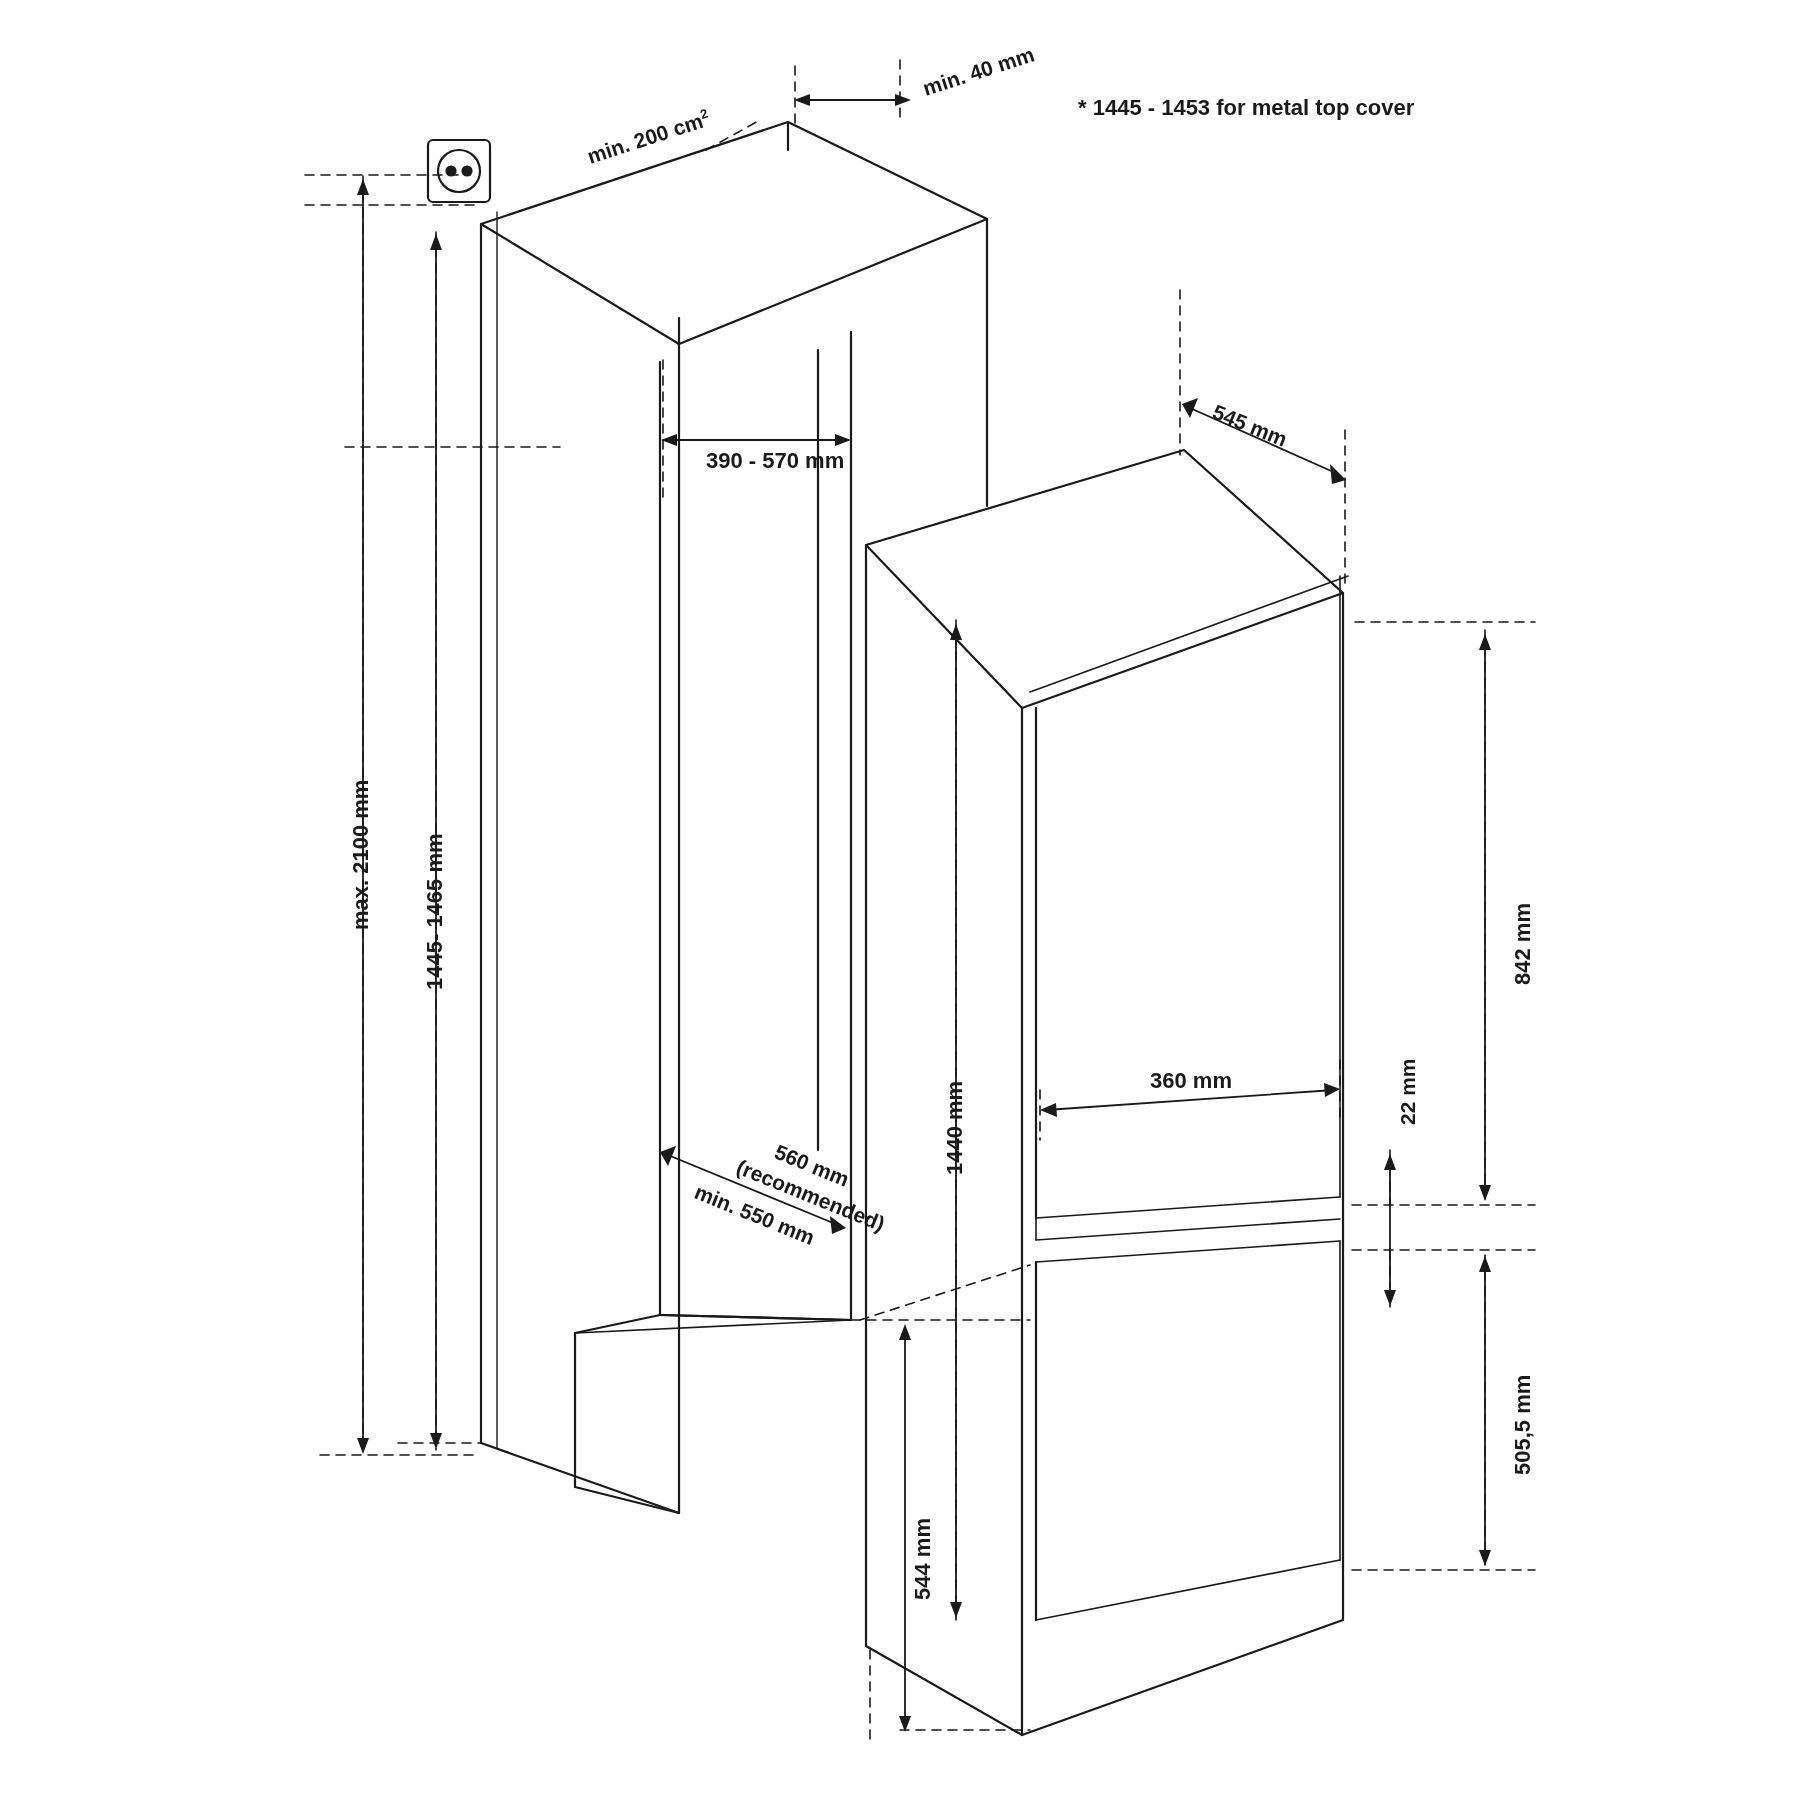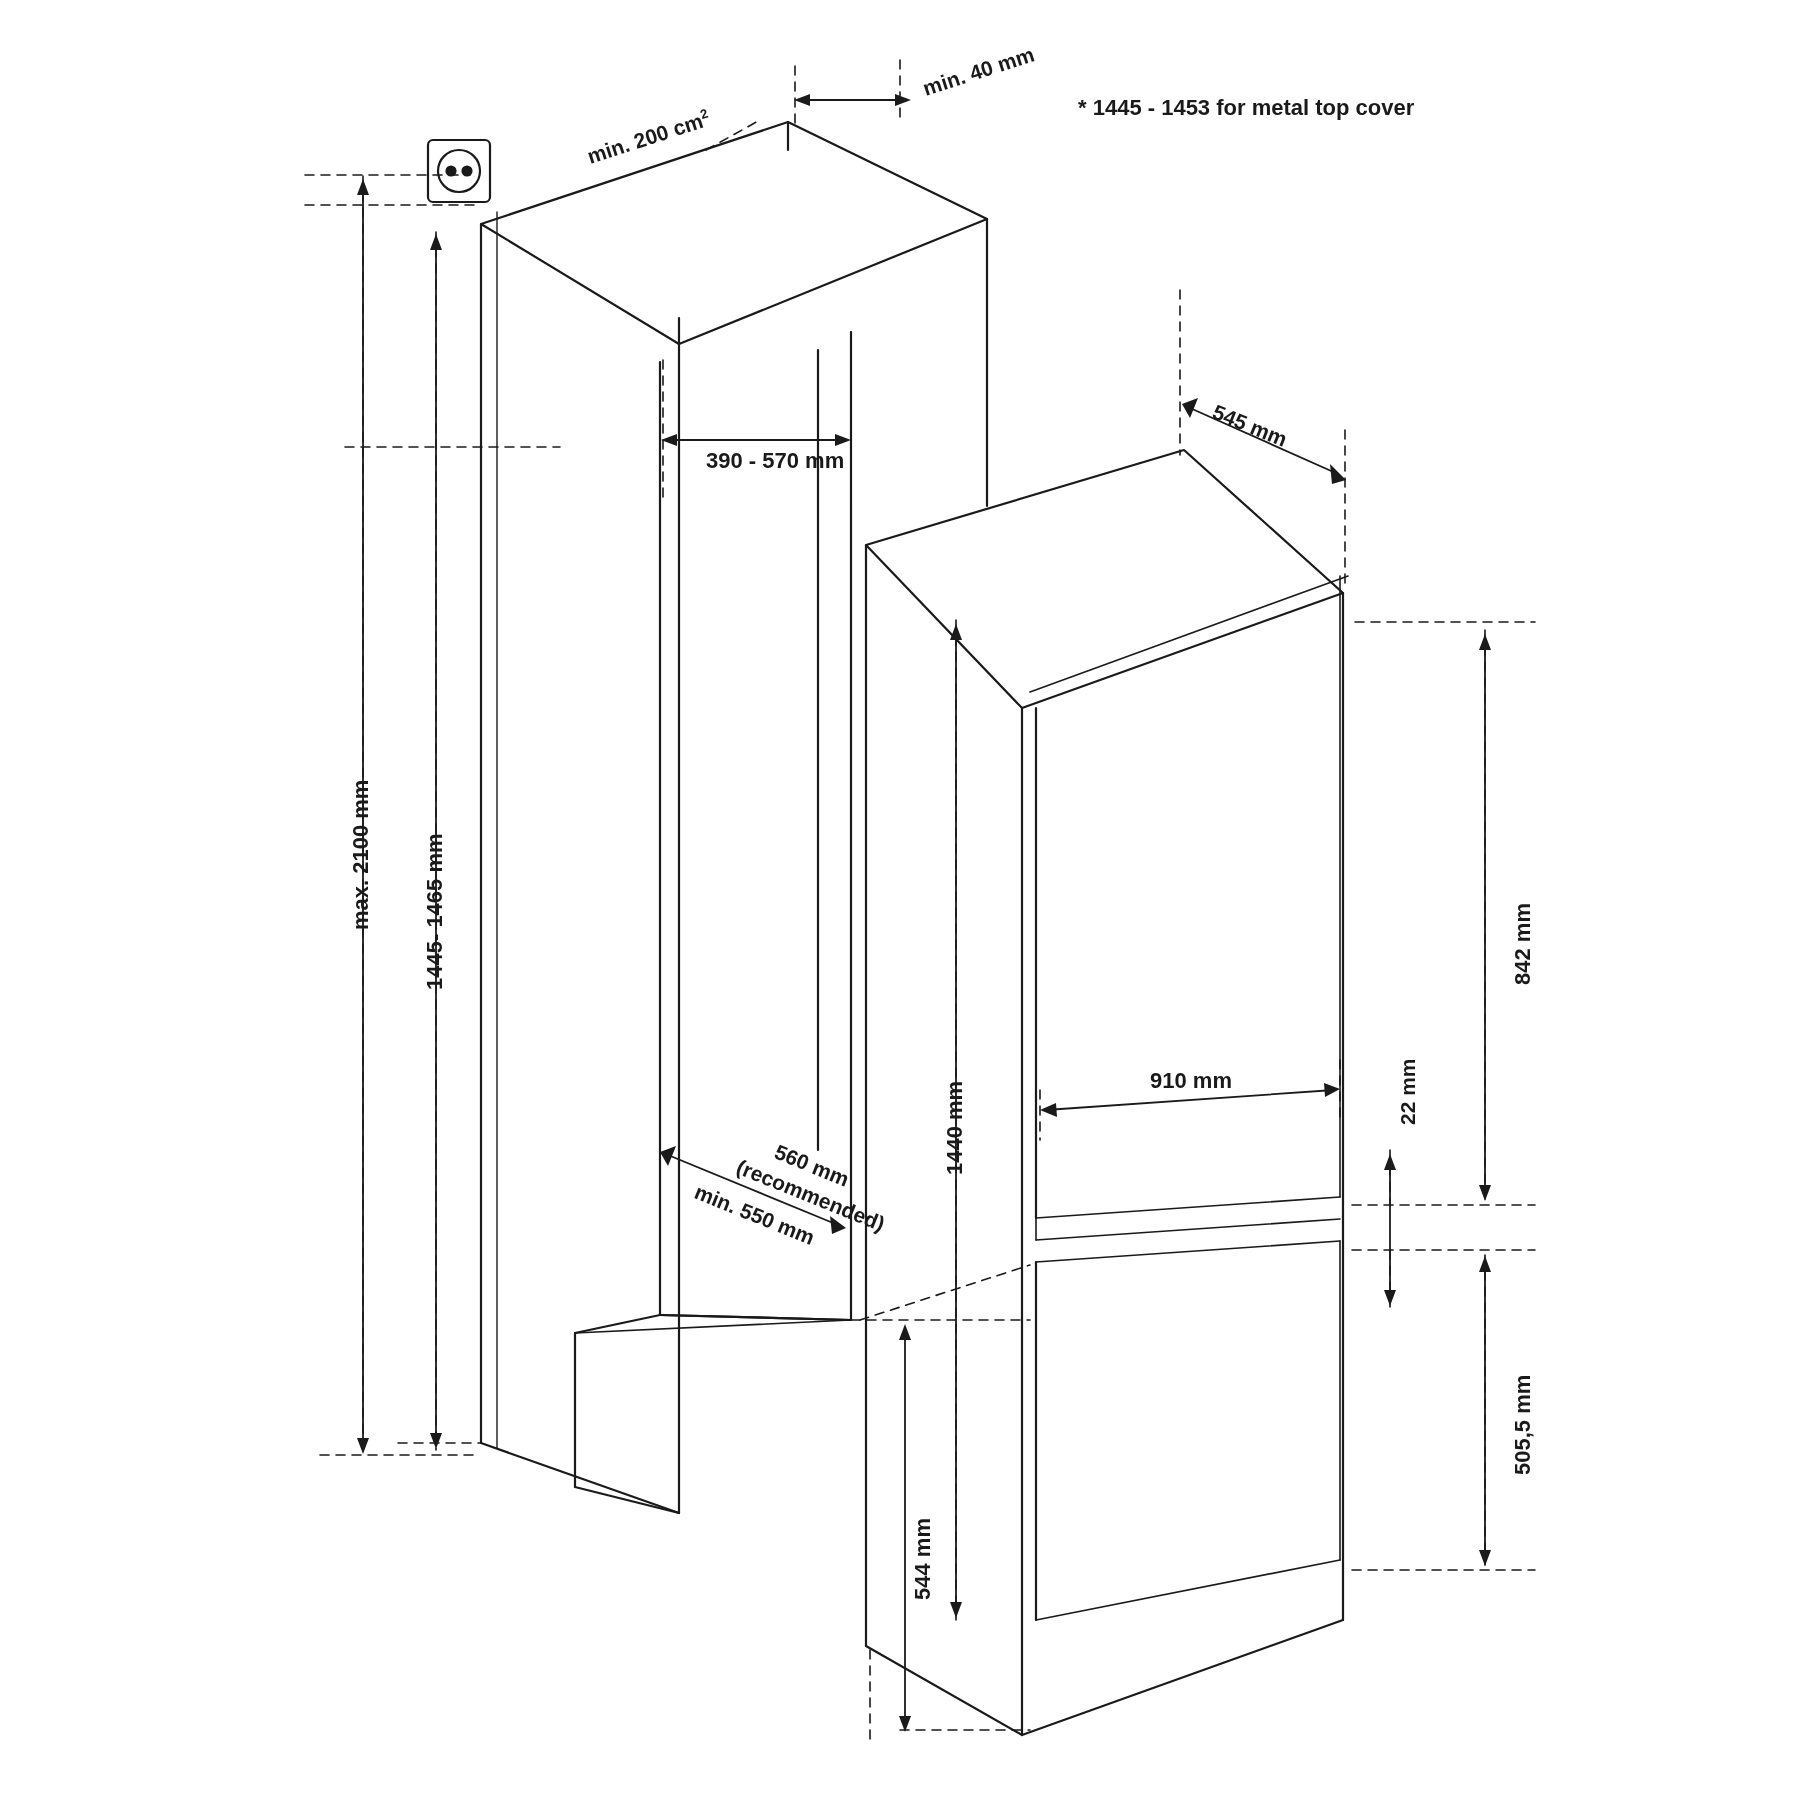--- a/index.html
+++ b/index.html
@@ -203,21 +203,21 @@
   <div class="lbl s22 rot90" style="left:422px;top:990px;transform:rotate(-90deg);">1445- 1465 mm</div>
 
   <div class="lbl s21" style="left:780px;top:1140px;transform:rotate(22deg);transform-origin:left top;">560 mm</div>
   <div class="lbl s21" style="left:742px;top:1155px;transform:rotate(22deg);transform-origin:left top;">(recommended)</div>
   <div class="lbl s21" style="left:700px;top:1180px;transform:rotate(22deg);transform-origin:left top;">min. 550 mm</div>
 
   <div class="lbl s21" style="left:1218px;top:400px;transform:rotate(22deg);transform-origin:left top;">545 mm</div>
 
   <div class="lbl s22 rot90" style="left:942px;top:1175px;transform:rotate(-90deg);">1440 mm</div>
 
-  <div class="lbl s22" style="left:1150px;top:1068px;">910 mm</div>
+  <div class="lbl s22" style="left:1150px;top:1068px;">360 mm</div>
 
   <div class="lbl s22 rot90" style="left:1510px;top:985px;transform:rotate(-90deg);">842 mm</div>
 
   <div class="lbl s21 rot90" style="left:1396px;top:1125px;transform:rotate(-90deg);">22 mm</div>
 
   <div class="lbl s22 rot90" style="left:1510px;top:1475px;transform:rotate(-90deg);">505,5 mm</div>
 
   <div class="lbl s22 rot90" style="left:910px;top:1600px;transform:rotate(-90deg);">544 mm</div>
 
 </div>

